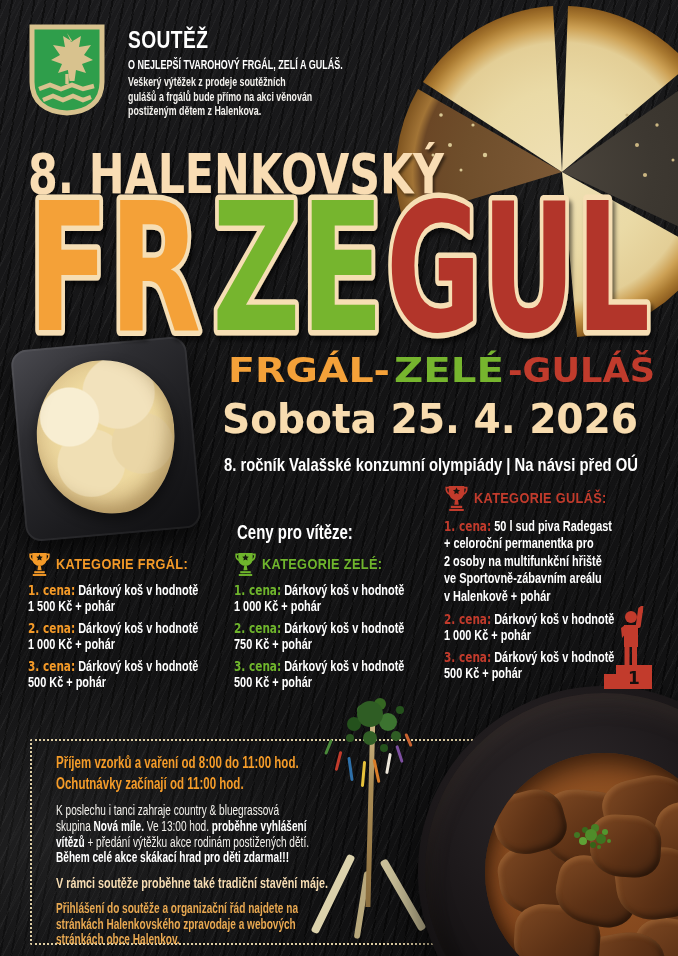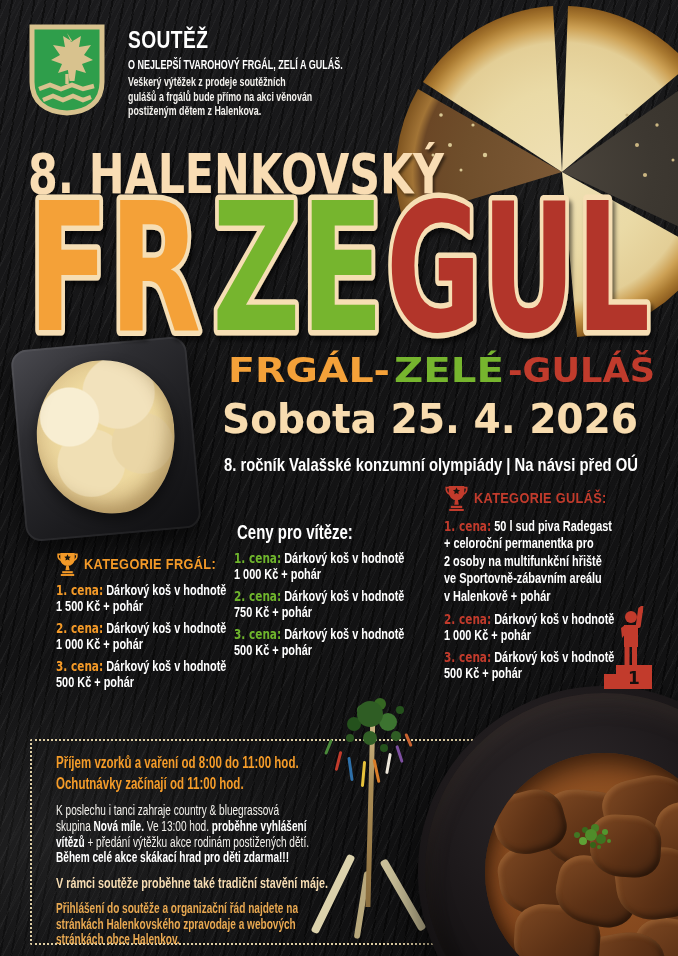--- a/index.html
+++ b/index.html
@@ -55,21 +55,21 @@
   .cat{z-index:3;}
   .cat-header{display:flex;align-items:center;gap:5px;margin:0 0 7px;}
   .cat-header svg{flex:0 0 auto;}
   .cat-label{font-size:15px;font-weight:bold;letter-spacing:.4px;}
   .c-frgal{color:#F49A28;}
   .c-zele{color:#6FB52C;}
   .c-gulas{color:#C23B2C;}
   .prize{font-size:14px;font-weight:bold;line-height:15.6px;margin:0 0 7px;color:#fff;}
   .prize .cena{font-family:"DejaVu Sans",sans-serif;font-size:13.5px;}
   .prize-big{line-height:17.4px;}
-  #col-frgal{left:28px;top:551px;width:220px;margin-left:28px;}
+  #col-frgal{left:28px;top:551px;width:220px;}
   #col-zele{left:234px;top:551px;width:220px;}
   #col-gulas{left:444px;top:484px;width:230px;}
 
   
   .podium{left:604px;top:606px;z-index:6;}
 
   
   .fbox{left:30px;top:739px;width:627px;height:202px;z-index:2;
     border:2px dotted #DECDA2;border-radius:2px;}
   .ftext{position:absolute;left:24px;top:11px;width:480px;}
@@ -251,20 +251,32 @@
         <polygon points="12,3.4 13,5.6 15.4,5.9 13.7,7.5 14.1,9.9 12,8.7 9.9,9.9 10.3,7.5 8.6,5.9 11,5.6" fill="#15150f"></polygon>
       </svg>
       <span class="cat-label nw sx85">KATEGORIE FRGÁL:</span>
     </div>
     <p class="prize nw sx78"><span class="cena c-frgal">1. cena:</span> <span>Dárkový koš v hodnotě</span><br><span>1 500 Kč + pohár</span></p>
     <p class="prize nw sx78"><span class="cena c-frgal">2. cena:</span> <span>Dárkový koš v hodnotě</span><br><span>1 000 Kč + pohár</span></p>
     <p class="prize nw sx78"><span class="cena c-frgal">3. cena:</span> <span>Dárkový koš v hodnotě</span><br><span>500 Kč + pohár</span></p>
   </div>
 
   <div class="abs cat c-zele" id="col-zele">
+    <div class="cat-header">
+      <svg class="trophy" width="23" height="25" viewBox="0 0 24 26">
+        <path d="M4.5 2h15v6.2a7.5 7.5 0 0 1-15 0Z"></path>
+        <path d="M4.8 3.5H2.2c-.3 3.4 1 5.6 3.6 6.3" fill="none" stroke="currentColor" stroke-width="1.7"></path>
+        <path d="M19.2 3.5h2.6c.3 3.4-1 5.6-3.6 6.3" fill="none" stroke="currentColor" stroke-width="1.7"></path>
+        <path d="M10.6 15.5h2.8l.8 4.5h-4.4Z"></path>
+          <path d="M6.5 21h11v2.2h-11Z"></path>
+          <path d="M5 24h14v2H5Z"></path>
+        <polygon points="12,3.4 13,5.6 15.4,5.9 13.7,7.5 14.1,9.9 12,8.7 9.9,9.9 10.3,7.5 8.6,5.9 11,5.6" fill="#15150f"></polygon>
+      </svg>
+      <span class="cat-label nw sx85">KATEGORIE ZELÉ:</span>
+    </div>
     <p class="prize nw sx78"><span class="cena c-zele">1. cena:</span> <span>Dárkový koš v hodnotě</span><br><span>1 000 Kč + pohár</span></p>
     <p class="prize nw sx78"><span class="cena c-zele">2. cena:</span> <span>Dárkový koš v hodnotě</span><br><span>750 Kč + pohár</span></p>
     <p class="prize nw sx78"><span class="cena c-zele">3. cena:</span> <span>Dárkový koš v hodnotě</span><br><span>500 Kč + pohár</span></p>
   </div>
 
   <div class="abs cat c-gulas" id="col-gulas">
     <div class="cat-header">
       <svg class="trophy" width="25" height="27" viewBox="0 0 24 26">
         <path d="M4.5 2h15v6.2a7.5 7.5 0 0 1-15 0Z"></path>
         <path d="M4.8 3.5H2.2c-.3 3.4 1 5.6 3.6 6.3" fill="none" stroke="currentColor" stroke-width="1.7"></path>

